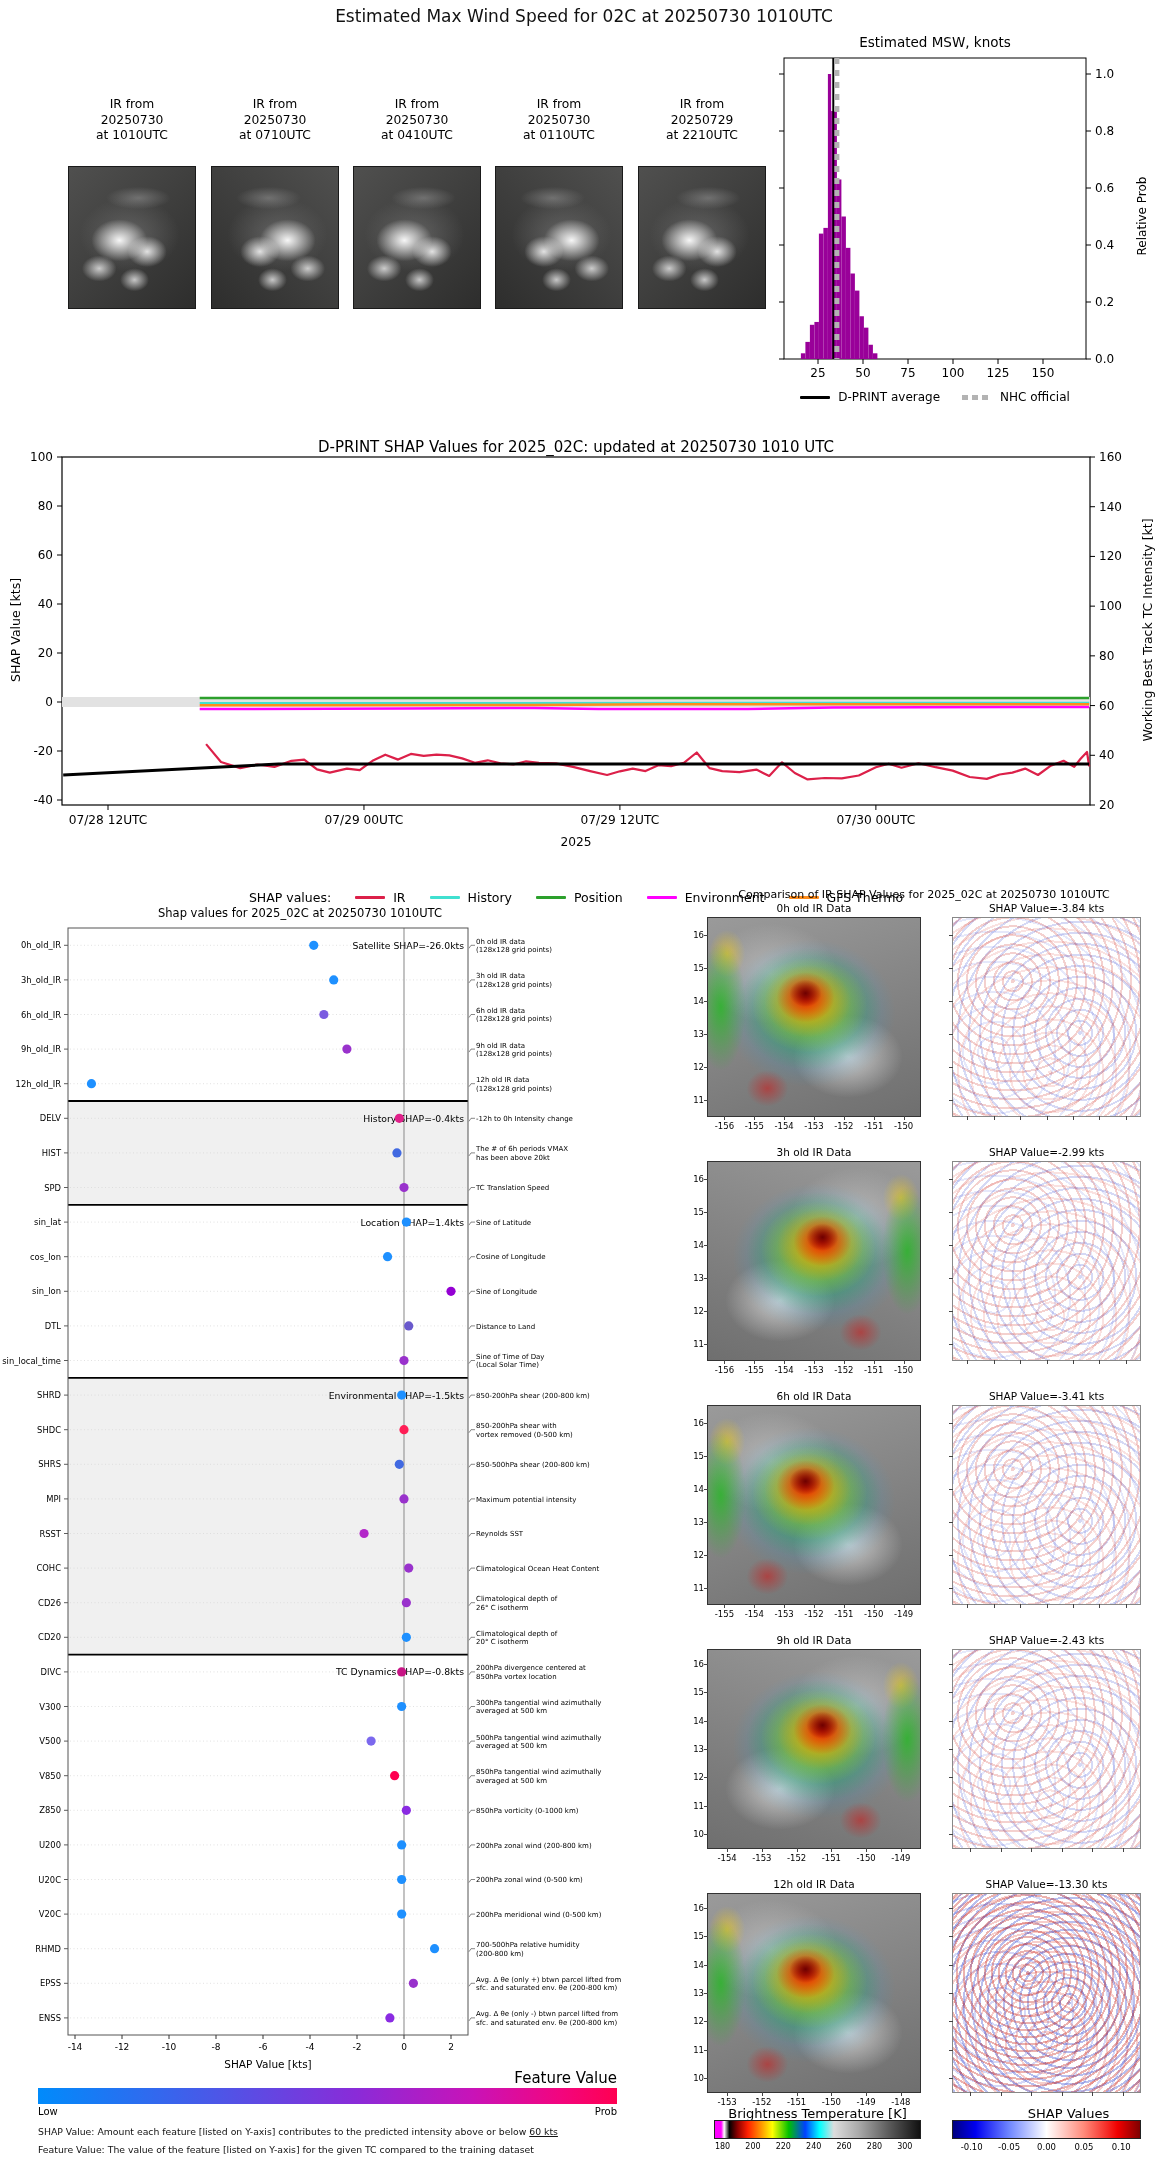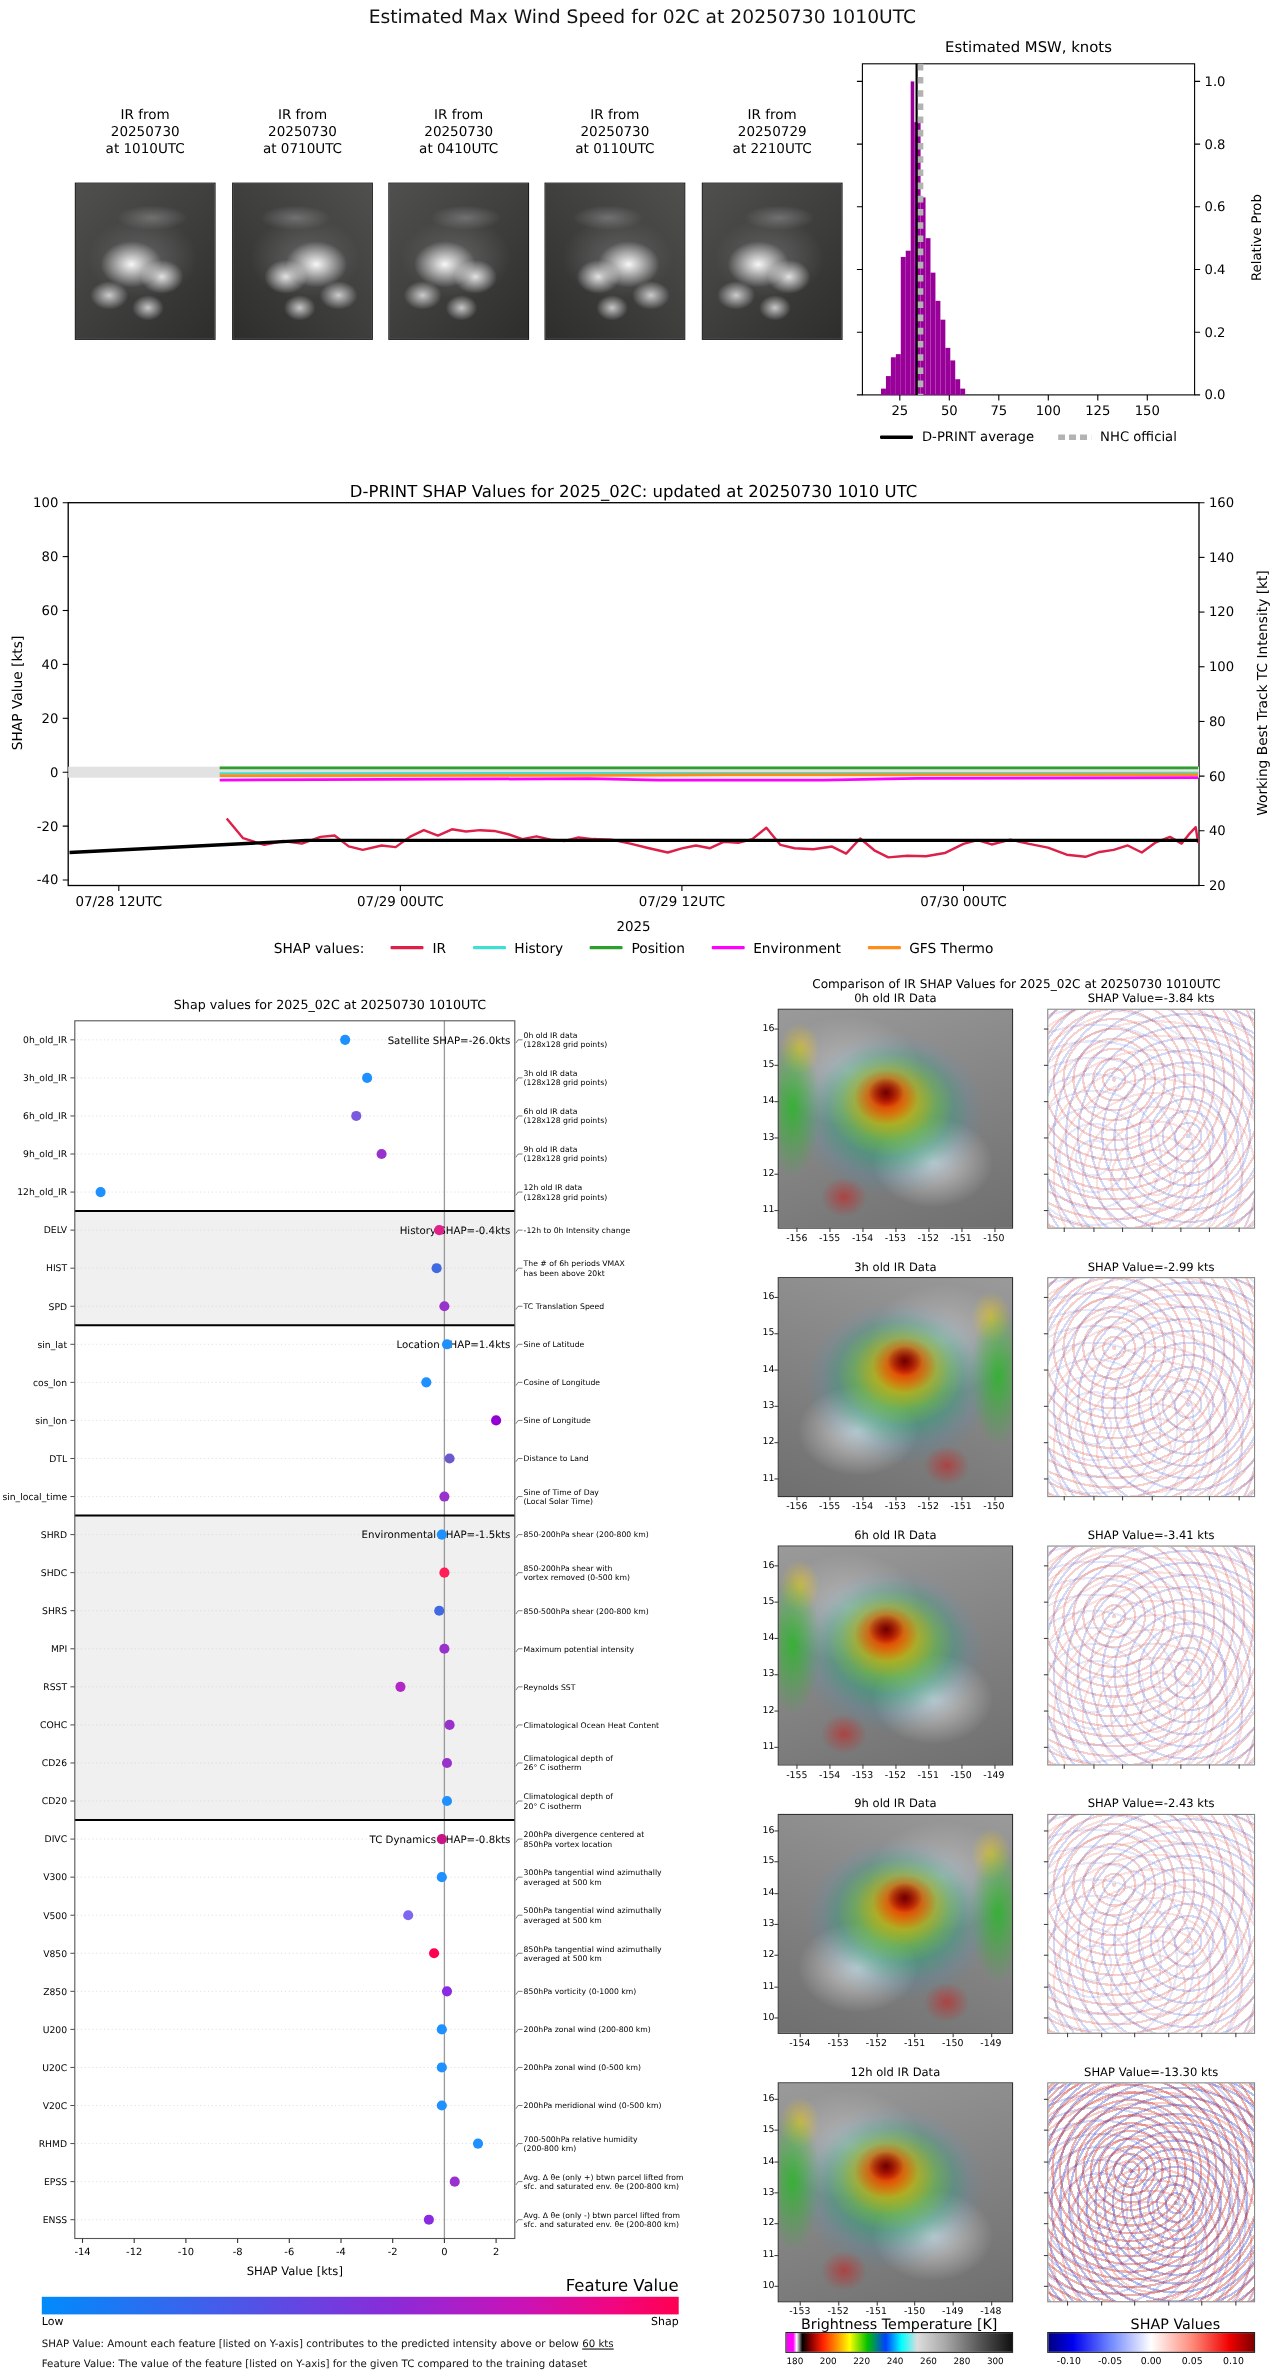--- a/index.html
+++ b/index.html
@@ -13,21 +13,21 @@
       radial-gradient(ellipse 46px 16px at 55% 22%, rgba(150,150,150,.55), rgba(0,0,0,0) 70%),
       radial-gradient(ellipse 40px 30px at 40% 52%, rgba(255,255,255,.95), rgba(255,255,255,0) 70%),
       radial-gradient(ellipse 28px 22px at 62% 60%, rgba(242,242,242,.9), rgba(255,255,255,0) 70%),
       radial-gradient(ellipse 24px 18px at 24% 72%, rgba(228,228,228,.85), rgba(255,255,255,0) 72%),
       radial-gradient(ellipse 20px 16px at 52% 80%, rgba(235,235,235,.8), rgba(255,255,255,0) 72%),
       radial-gradient(ellipse 64px 48px at 48% 48%, rgba(125,125,125,.55), rgba(0,0,0,0) 78%),
       linear-gradient(135deg, rgba(90,90,90,.5), rgba(30,30,30,.6)),
       #454543;}
   .flipx{transform:scaleX(-1);}
   svg text{font-family:"DejaVu Sans","Liberation Sans",sans-serif;fill:#000;}
-  .legend-row{left:62px;width:1028px;display:flex;justify-content:center;align-items:center;gap:24px;font-size:12.5px;}
+  .legend-row{left:62px;width:1028px;display:flex;justify-content:center;align-items:center;gap:24px;font-size:12.5px;margin-top:36px;}
   .legend-item{display:flex;align-items:center;gap:8px;}
   .swatch-line{width:30px;height:3px;border-radius:1px;}
   .swatch-dash{width:30px;height:5px;background:repeating-linear-gradient(90deg,#b3b3b3 0 6px,rgba(0,0,0,0) 6px 10px);}
   .hist-legend{left:702px;width:466px;display:flex;justify-content:center;align-items:center;gap:22px;font-size:12px;}
   .cmp-title{text-align:center;font-size:10.5px;}
   .ir-map{outline:1px solid #333;
     background:
       radial-gradient(ellipse 26px 22px at 46% 38%, #6e0000, rgba(0,0,0,0) 62%),
       radial-gradient(ellipse 44px 38px at 46% 40%, rgba(226,0,0,.85), rgba(0,0,0,0) 66%),
       radial-gradient(ellipse 62px 52px at 47% 42%, rgba(255,140,0,.75), rgba(0,0,0,0) 70%),
@@ -686,21 +686,21 @@
       <div class="abs tickmark" style="left: 186.131px; top: 1192px; width: 1px; height: 4px;"></div>
       <div class="abs tickmark" style="left: 412.484px; top: 1192px; width: 1px; height: 4px;"></div>
       <div class="abs map-xlab" style="left: 204.885px; top: 1197px;">-148</div>
       <div class="abs tickmark" style="left: 220.885px; top: 1192px; width: 1px; height: 4px;"></div>
       <div class="abs tickmark" style="left: 443.139px; top: 1192px; width: 1px; height: 4px;"></div>
     </div>
 
   <div class="abs" id="fv-title">Feature Value</div>
   <div class="abs" id="fv-bar"></div>
   <div class="abs" id="fv-low">Low</div>
-  <div class="abs" id="fv-high">Shap</div>
+  <div class="abs" id="fv-high">Prob</div>
 
   <div class="abs cbar-title" id="bt-title">Brightness Temperature [K]</div>
   <div class="abs" id="bt-bar"></div>
   <div class="abs cbar-title" id="sv-title">SHAP Values</div>
   <div class="abs" id="sv-bar"></div>
   <div id="cbar-ticks">
       <div class="abs cbar-tick" style="left: 709.593px; top: 2142px; width: 26px;">180</div>
       <div class="abs cbar-tick" style="left: 739.963px; top: 2142px; width: 26px;">200</div>
       <div class="abs cbar-tick" style="left: 770.333px; top: 2142px; width: 26px;">220</div>
       <div class="abs cbar-tick" style="left: 800.704px; top: 2142px; width: 26px;">240</div>

